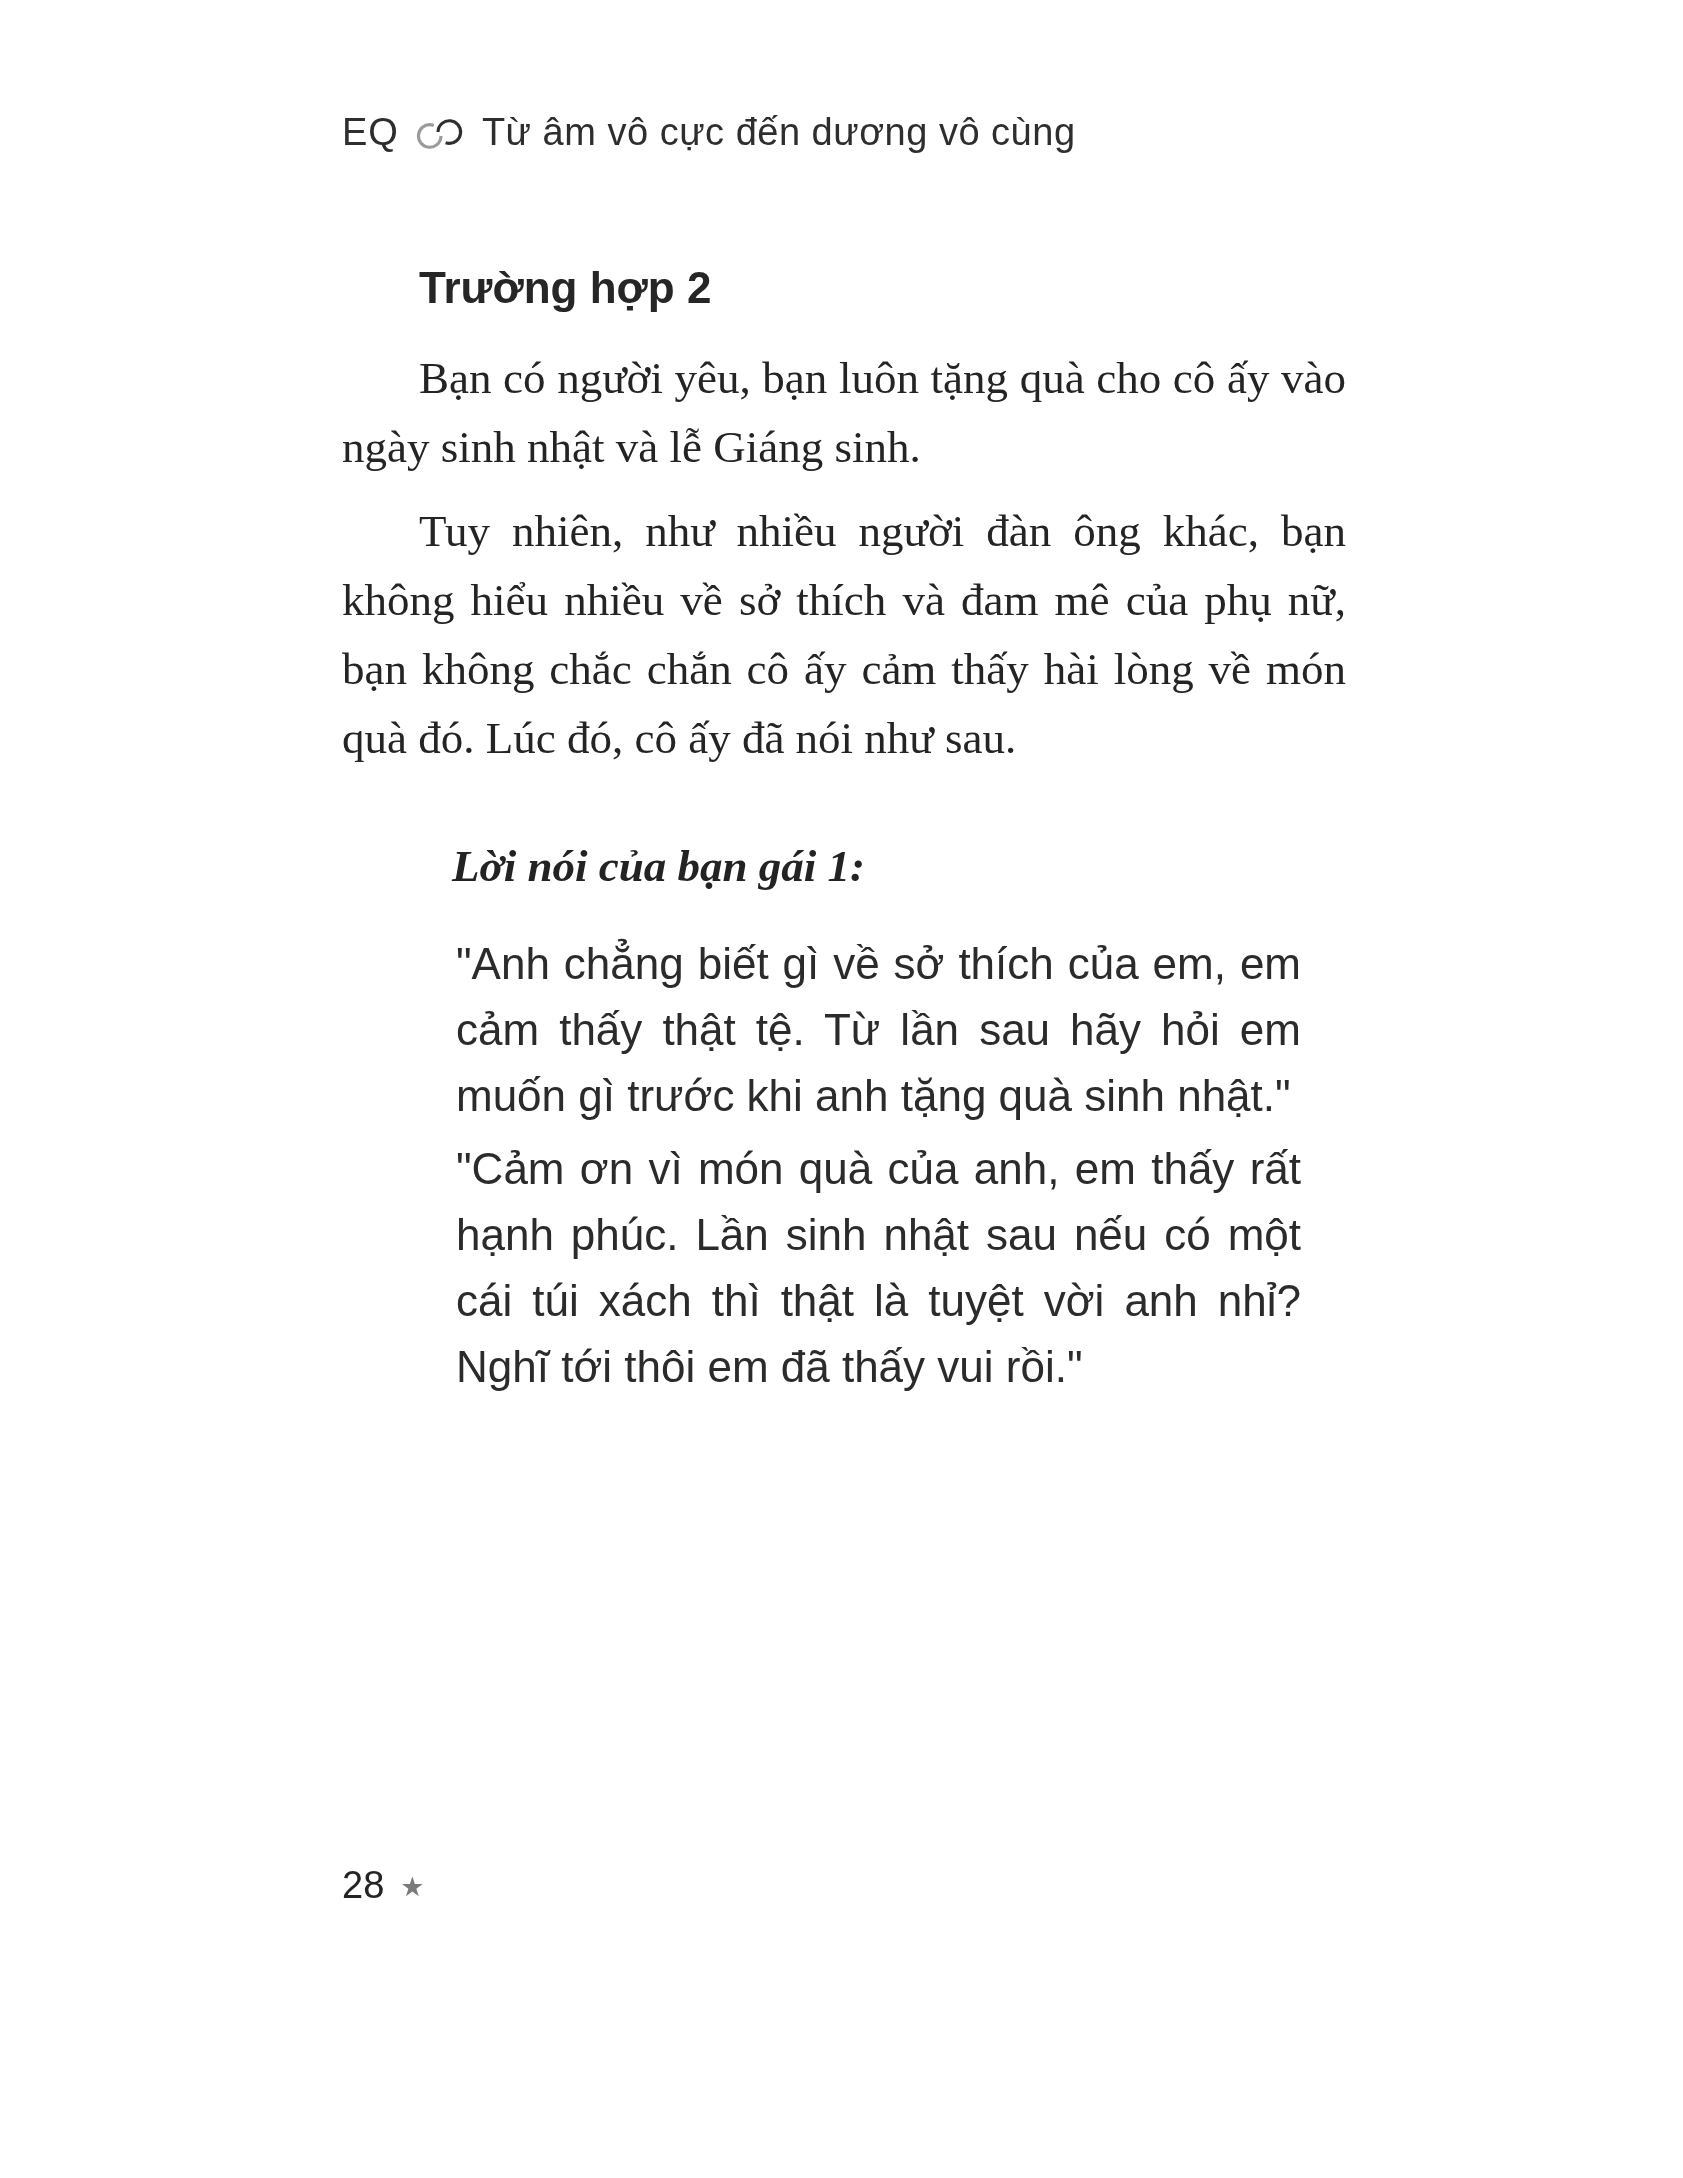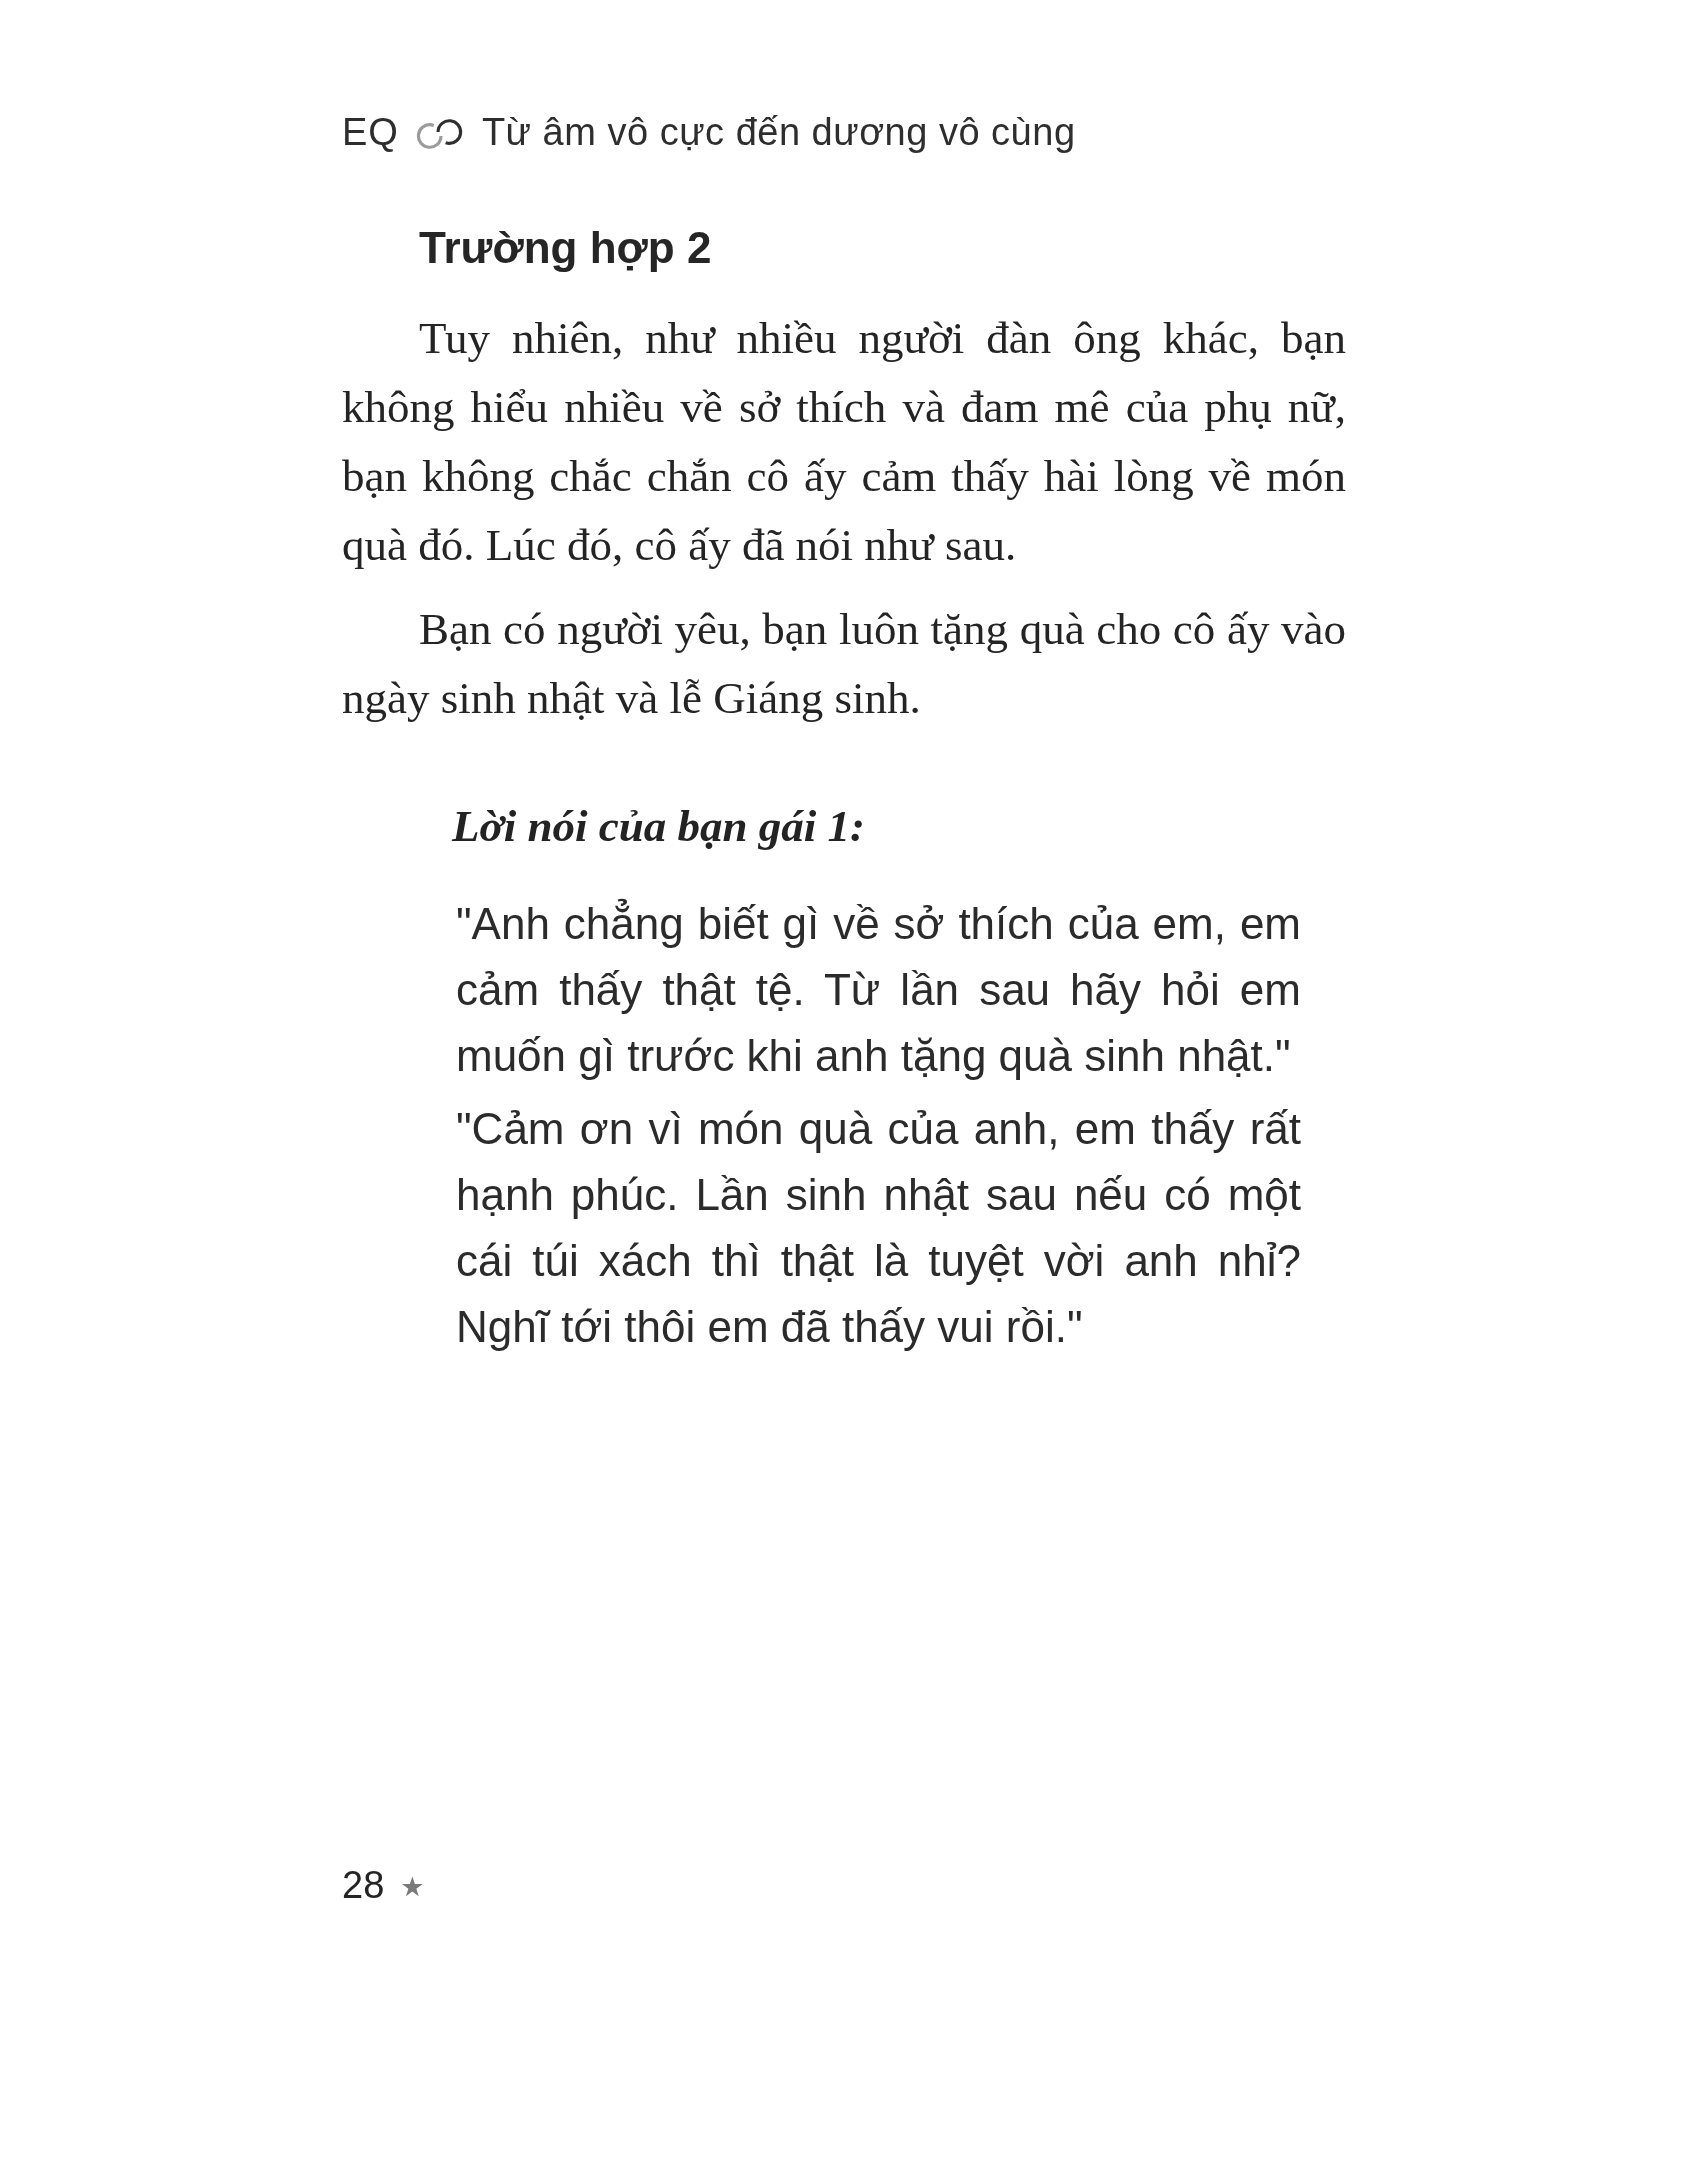--- a/index.html
+++ b/index.html
@@ -33,21 +33,21 @@
   .running-head .brand { letter-spacing: 1px; }
   .infinity-icon { display: inline-block; width: 51px; height: 34px; margin: 0 2px; }
 
   
   .case-heading {
     font-family: "Liberation Sans", sans-serif;
     font-weight: bold;
     font-size: 44px;
     line-height: 1.2;
     color: #262626;
-    margin: 66px 0 30px 77px;
+    margin: 106px 0 30px 77px;
   }
 
   
   p.body-para {
     font-size: 45px;
     line-height: 69px;
     text-align: justify;
     text-indent: 77px;
     color: #242424;
     margin-bottom: 15px;
@@ -107,23 +107,23 @@
       <svg viewBox="0 0 52 34" width="51" height="34" aria-hidden="true">
         <circle cx="15" cy="19" r="11.5" fill="none" stroke="#9b9b9b" stroke-width="3.2" stroke-dasharray="58 14.3" stroke-dashoffset="-8" transform="rotate(-40 15 19)"></circle>
         <circle cx="35" cy="15" r="11.5" fill="none" stroke="#2f2f2f" stroke-width="3.2" stroke-dasharray="58 14.3" stroke-dashoffset="-44" transform="rotate(-40 35 15)"></circle>
       </svg>
     </span>
     <span class="running-title">Từ âm vô cực đến dương vô cùng</span>
   </div>
 
   <div class="case-heading">Trường hợp 2</div>
 
+  <p class="body-para">Bạn có người yêu, bạn luôn tặng quà cho cô ấy vào ngày sinh nhật và lễ Giáng sinh.</p>
+
   <p class="body-para">Tuy nhiên, như nhiều người đàn ông khác, bạn không hiểu nhiều về sở thích và đam mê của phụ nữ, bạn không chắc chắn cô ấy cảm thấy hài lòng về món quà đó. Lúc đó, cô ấy đã nói như sau.</p>
-
-  <p class="body-para">Bạn có người yêu, bạn luôn tặng quà cho cô ấy vào ngày sinh nhật và lễ Giáng sinh.</p>
 
   <div class="speech-label">Lời nói của bạn gái 1:</div>
 
   <div class="speech-quote">"Anh chẳng biết gì về sở thích của em, em cảm thấy thật tệ. Từ lần sau hãy hỏi em muốn gì trước khi anh tặng quà sinh nhật."</div>
 
 
   <div class="speech-quote">"Cảm ơn vì món quà của anh, em thấy rất hạnh phúc. Lần sinh nhật sau nếu có một cái túi xách thì thật là tuyệt vời anh nhỉ? Nghĩ tới thôi em đã thấy vui rồi."</div>
 
 
   <div class="page-footer">

